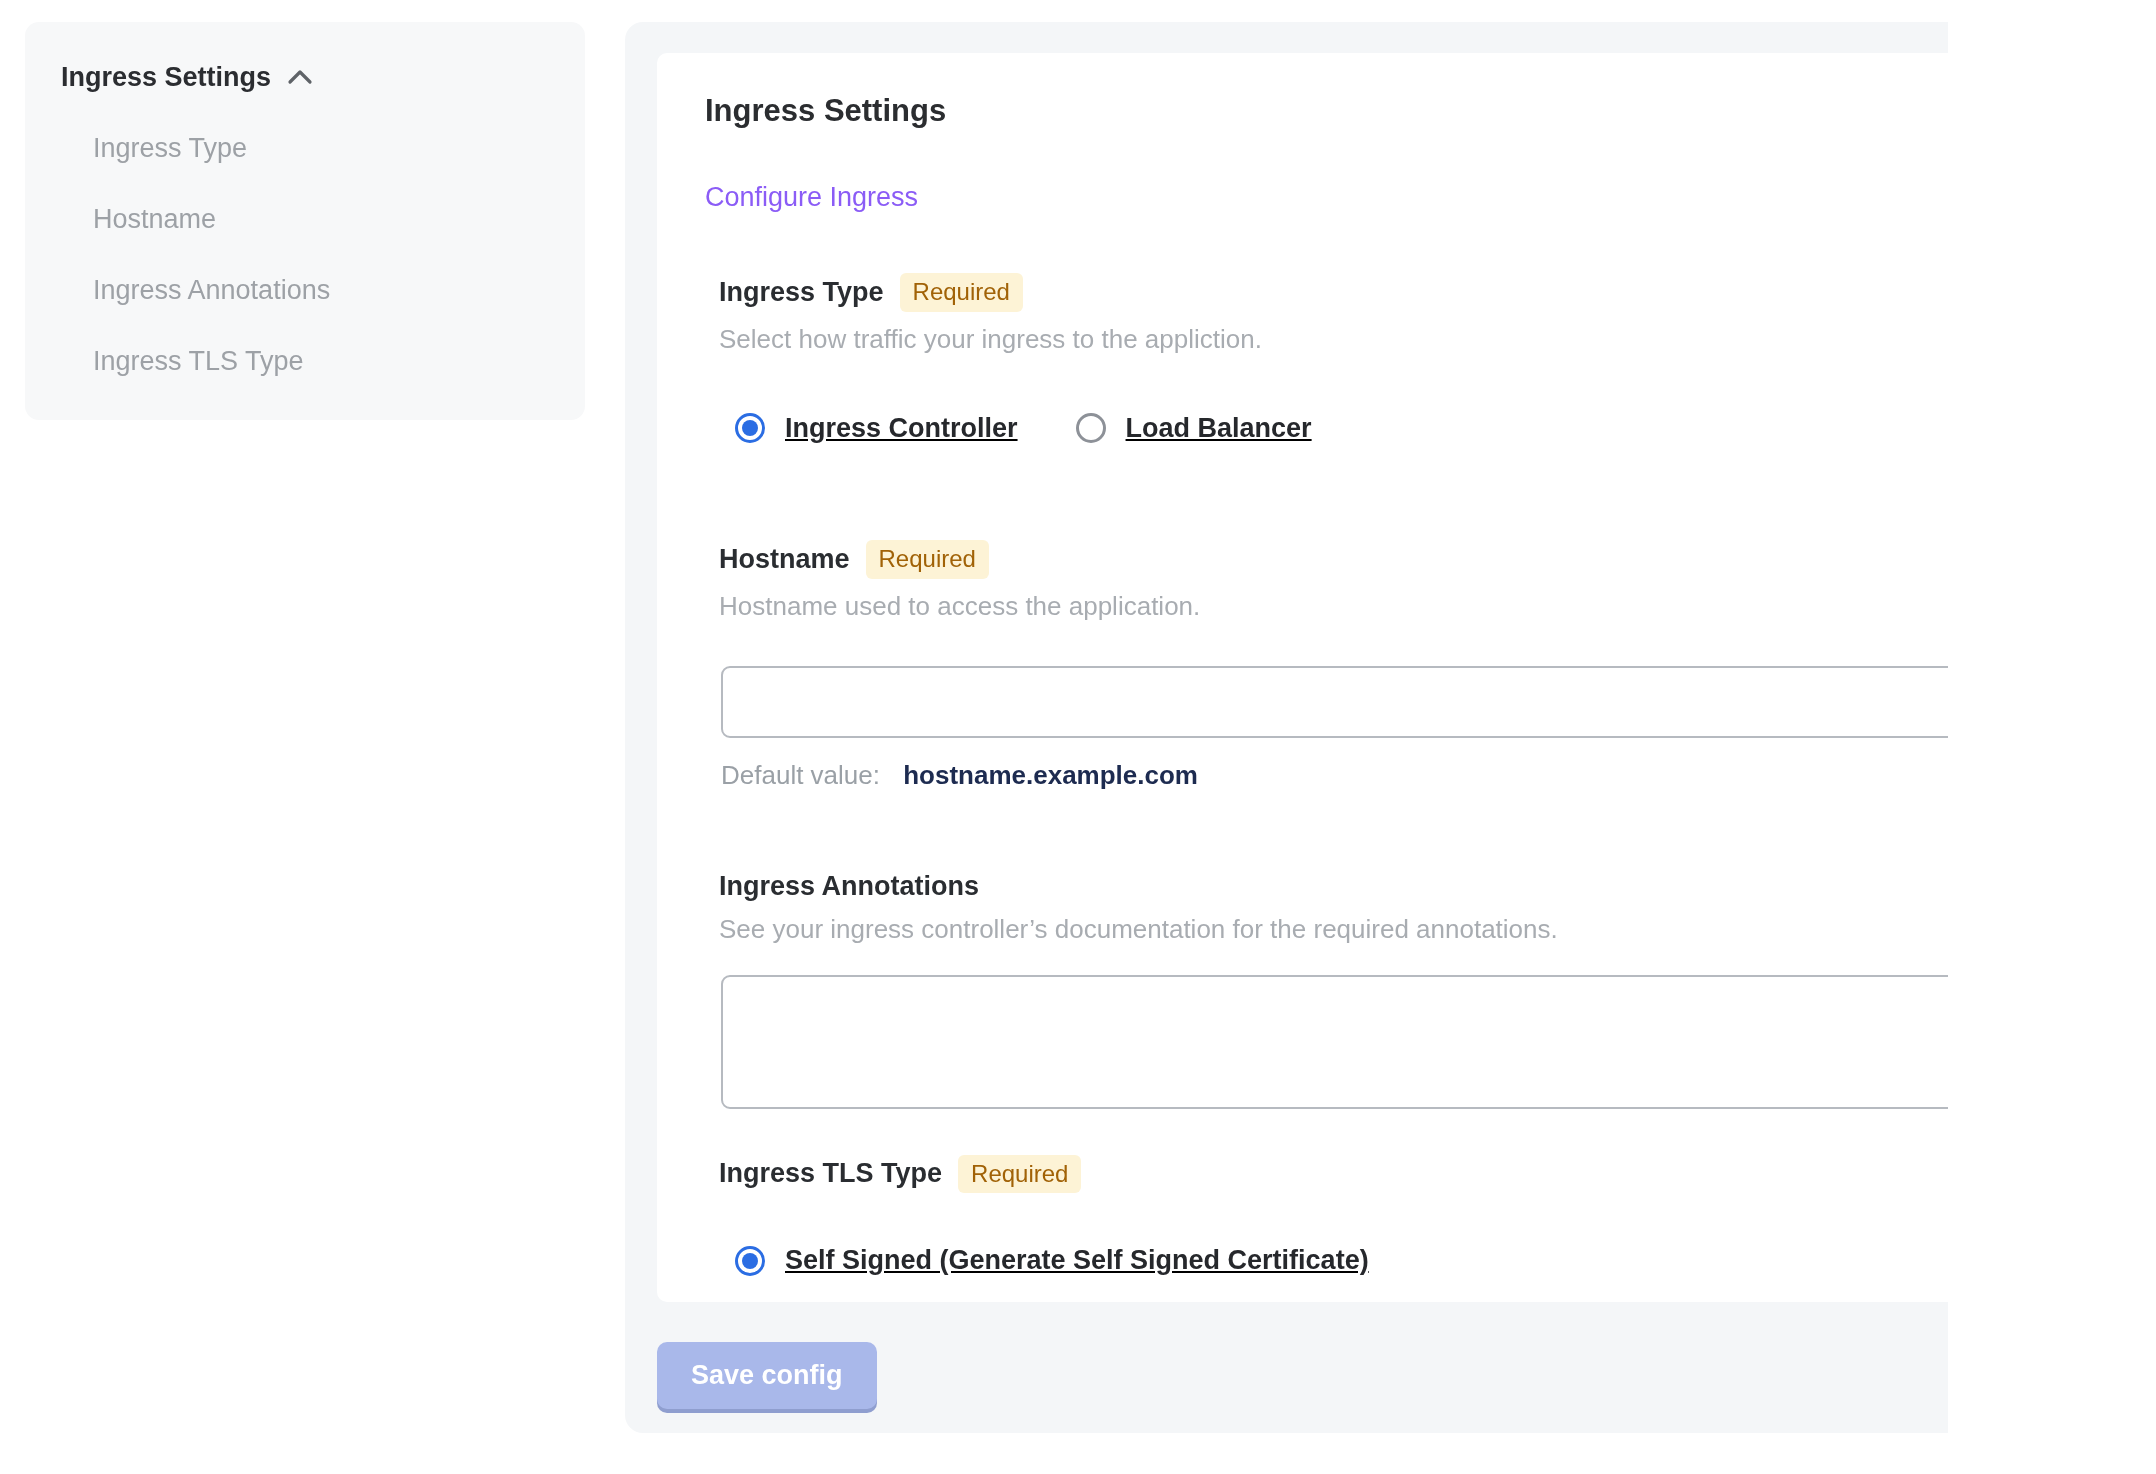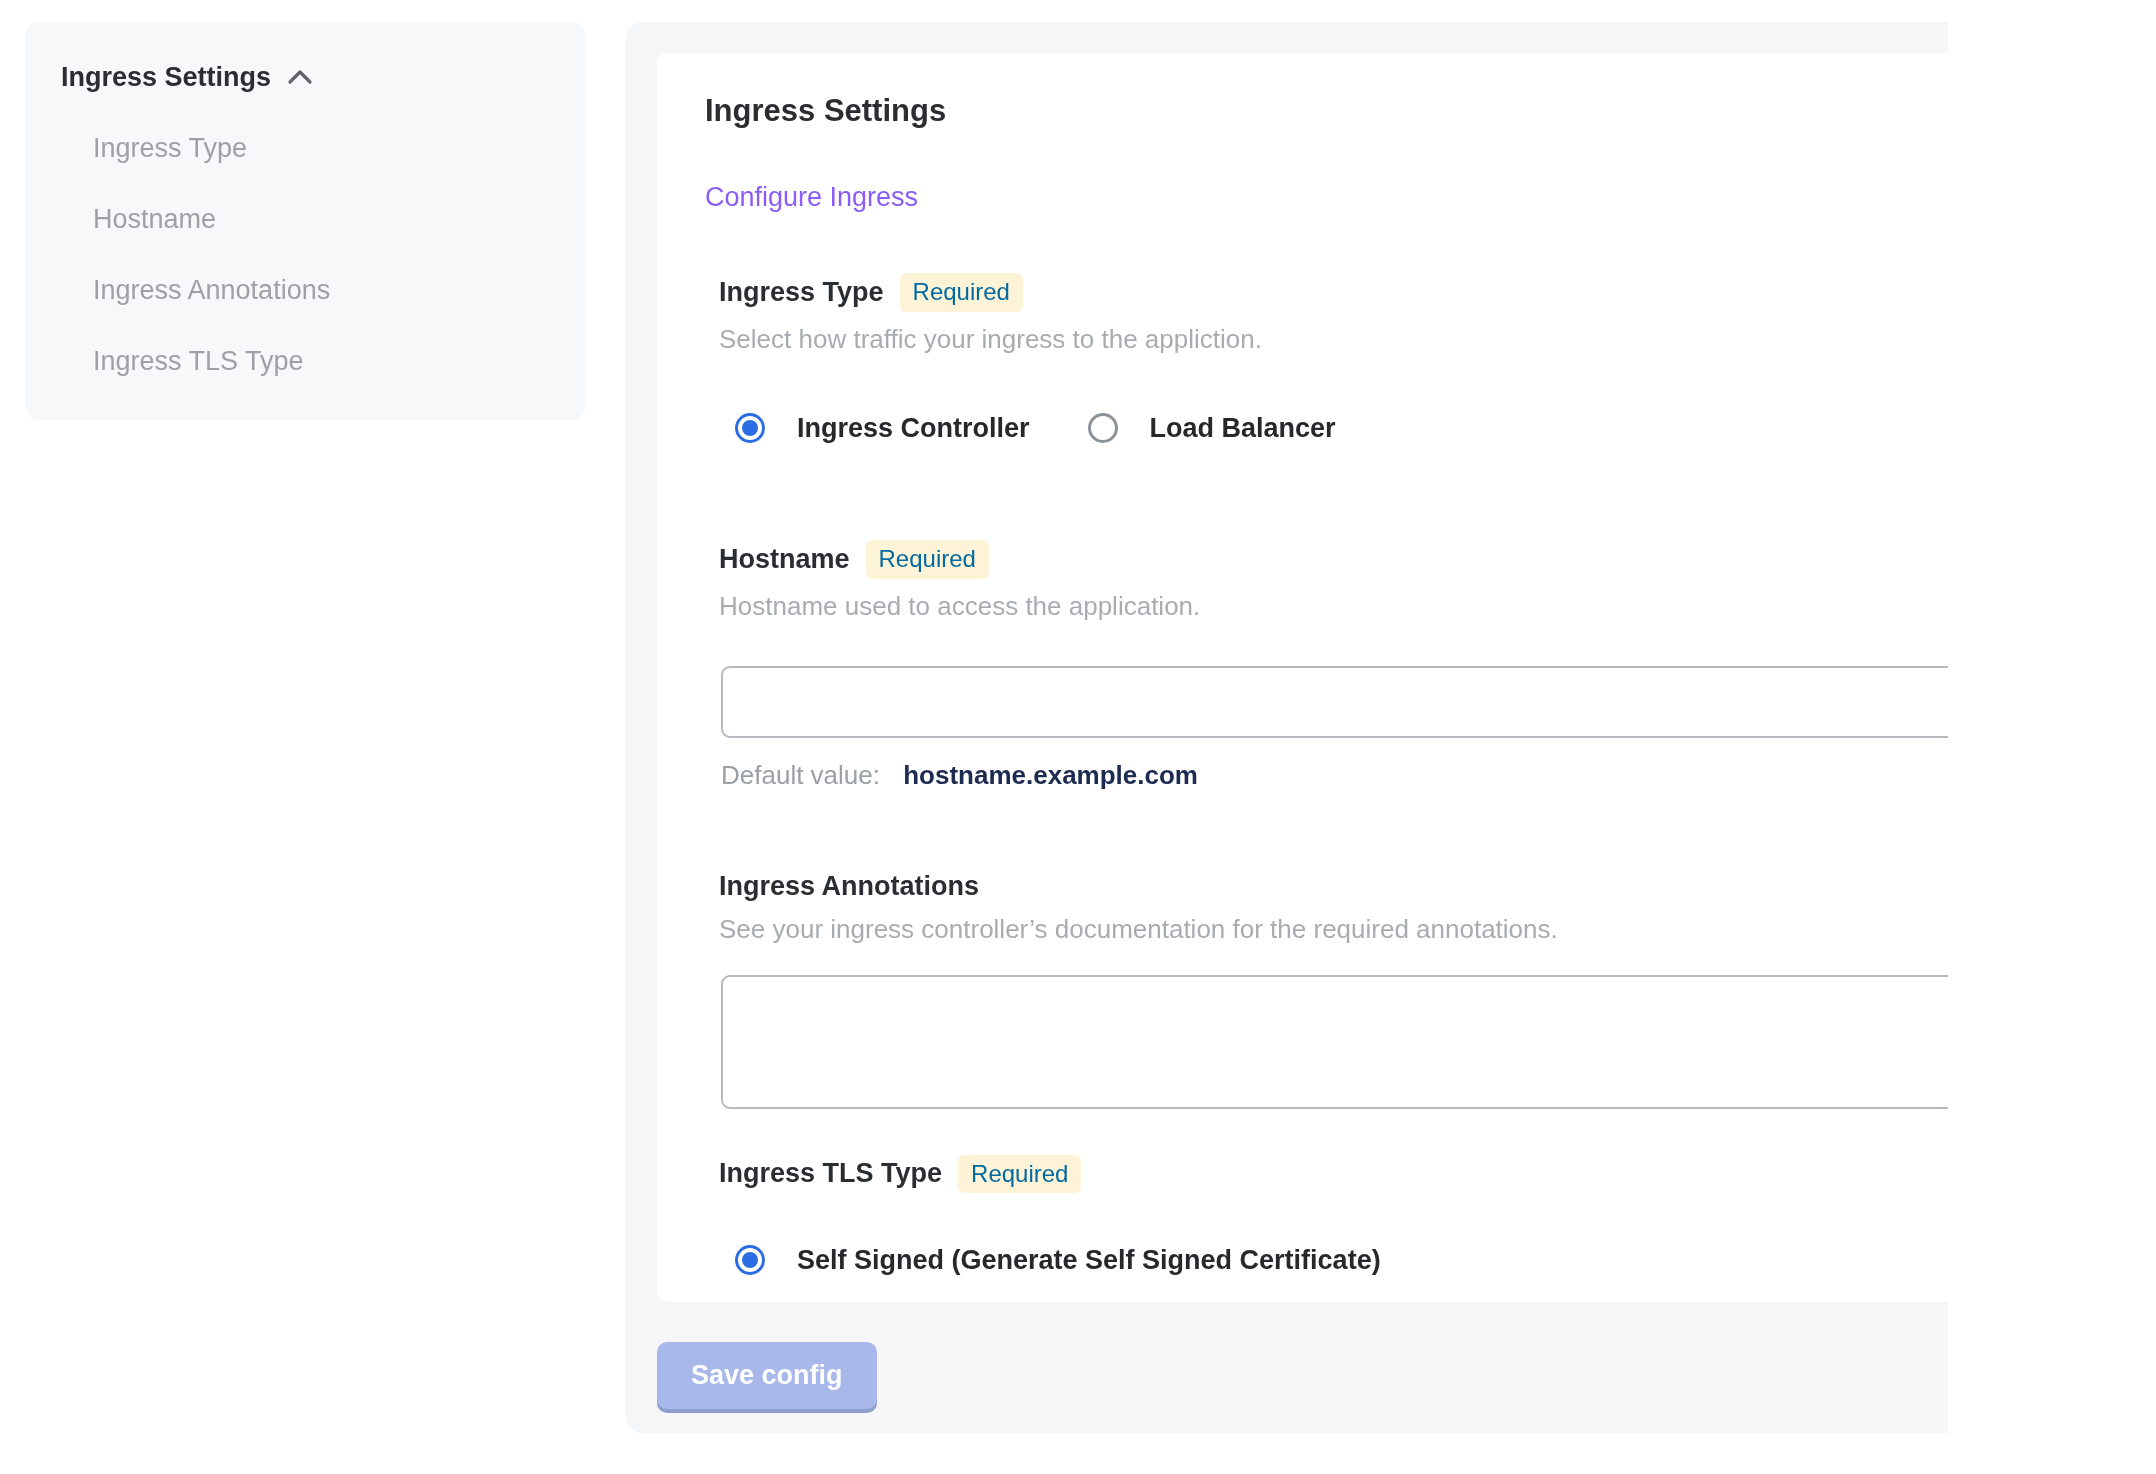--- a/index.html
+++ b/index.html
@@ -32,29 +32,29 @@
     background:#ffffff; border-radius:10px; width:1436px; height:1249px;
     padding:40px 48px; overflow:hidden;
   }
   .card-title { font-size:31px; font-weight:700; color:#2b2d30; }
   .card-subtitle { margin-top:53px; font-size:27px; color:#8b5cf6; }
 
   .section { margin-left:14px; }
   .sec-head { display:flex; align-items:center; gap:16px; }
   .sec-label { font-size:27px; font-weight:600; color:#2a2d31; }
   .badge {
-    background:#fdf3d6; color:#0369a1; font-size:24px;
+    background:#fdf3d6; color:#a16207; font-size:24px;
     padding:5px 13px; border-radius:6px; line-height:1.2;
   }
   .sec-help { margin-top:12px; font-size:26px; color:#a8acb1; }
 
   
   .radio-row { display:flex; align-items:center; gap:58px; margin:58px 0 0 16px; }
   .radio-col { display:flex; flex-direction:column; gap:36px; margin:52px 0 0 16px; }
-  .radio-opt { display:flex; gap:32px; cursor:pointer; }
+  .radio-opt { display:flex; align-items:center; gap:20px; cursor:pointer;text-decoration:underline; }
   .radio {
     width:30px; height:30px; border-radius:50%; flex:0 0 auto;
     border:3px solid #8d9198; background:#ffffff; position:relative;
   }
   .radio[aria-checked="true"] { border-color:#2b6de3; }
   .radio[aria-checked="true"]::after {
     content:""; position:absolute; inset:4px; border-radius:50%; background:#2b6de3;
   }
   .radio-label { font-size:27px; font-weight:600; color:#26282c; }
 

